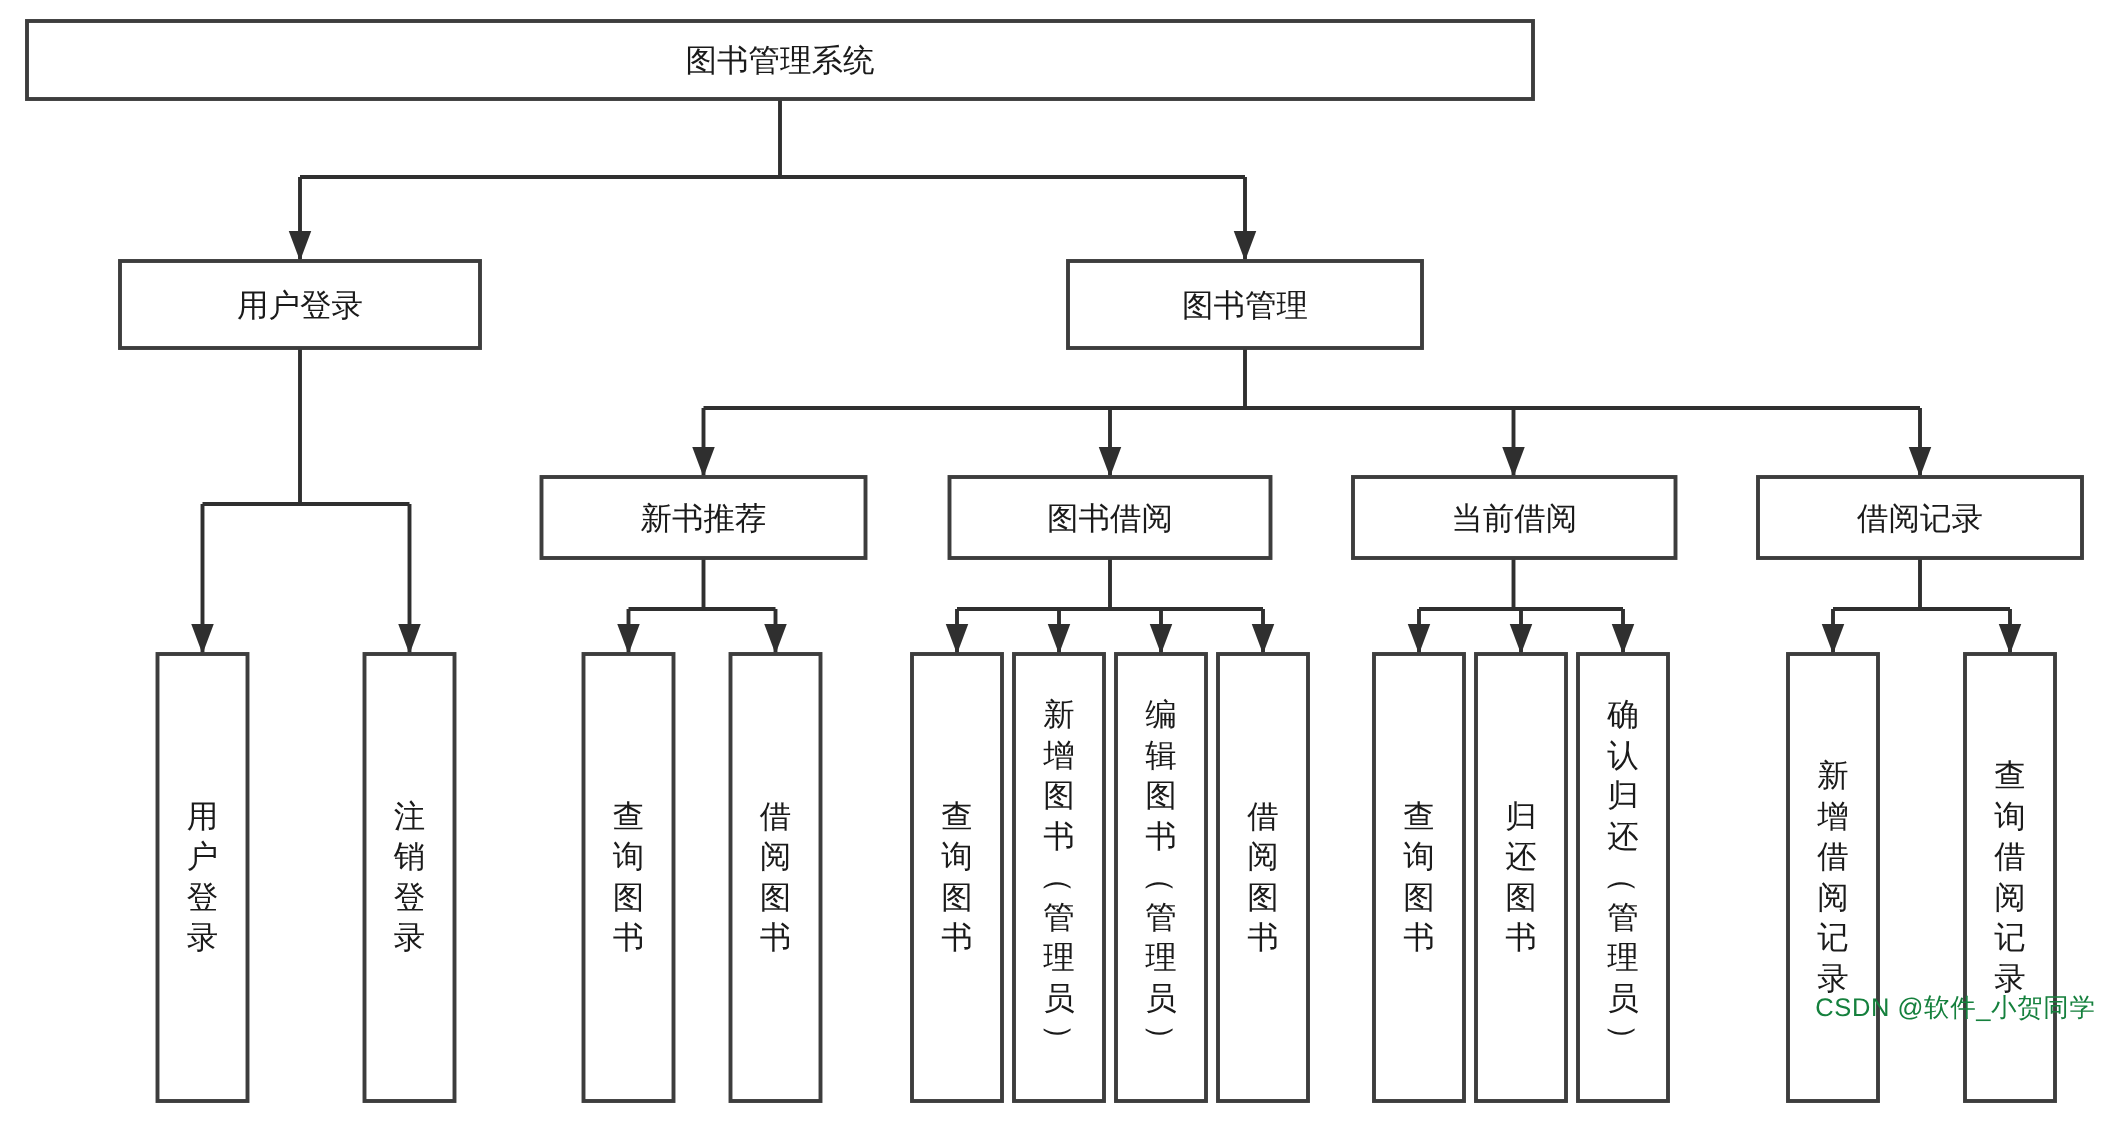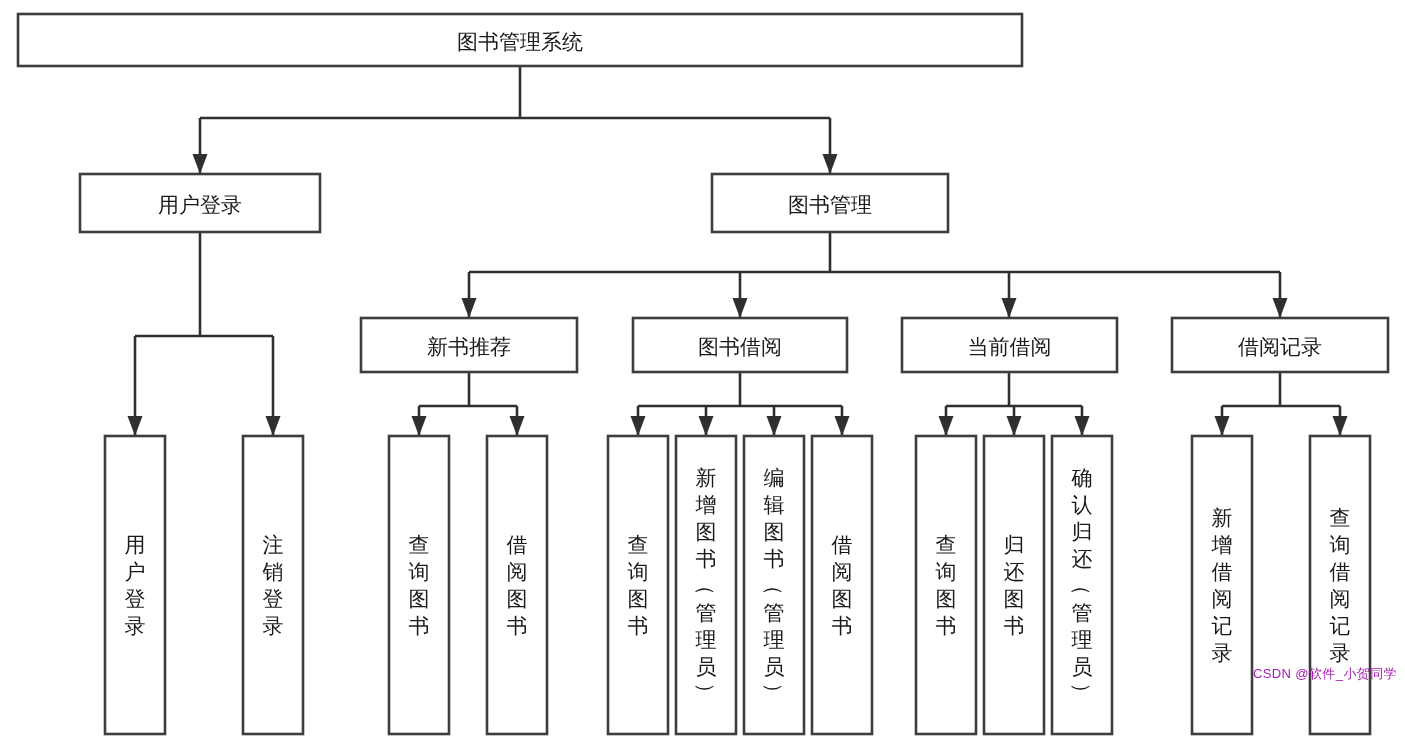--- a/index.html
+++ b/index.html
@@ -57,22 +57,22 @@
   }
   .arrow-head {
     fill: #2f2f2f;
     stroke: none;
   }
   .watermark-text {
     position: absolute;
     right: 8px;
     bottom: 6px;
     font-family: "Liberation Sans", "DejaVu Sans", sans-serif;
-    font-size: 13px;
-    color: #a21caf;
+    font-size: 17px;
+    color: #15803d;
     white-space: nowrap;
     user-select: none;
     letter-spacing: 0.4px;
   }
 </style>
 </head>
 <body>
 
 <div id="diagram-root">
   <svg class="diagram-canvas" viewBox="0 0 1405 747">

